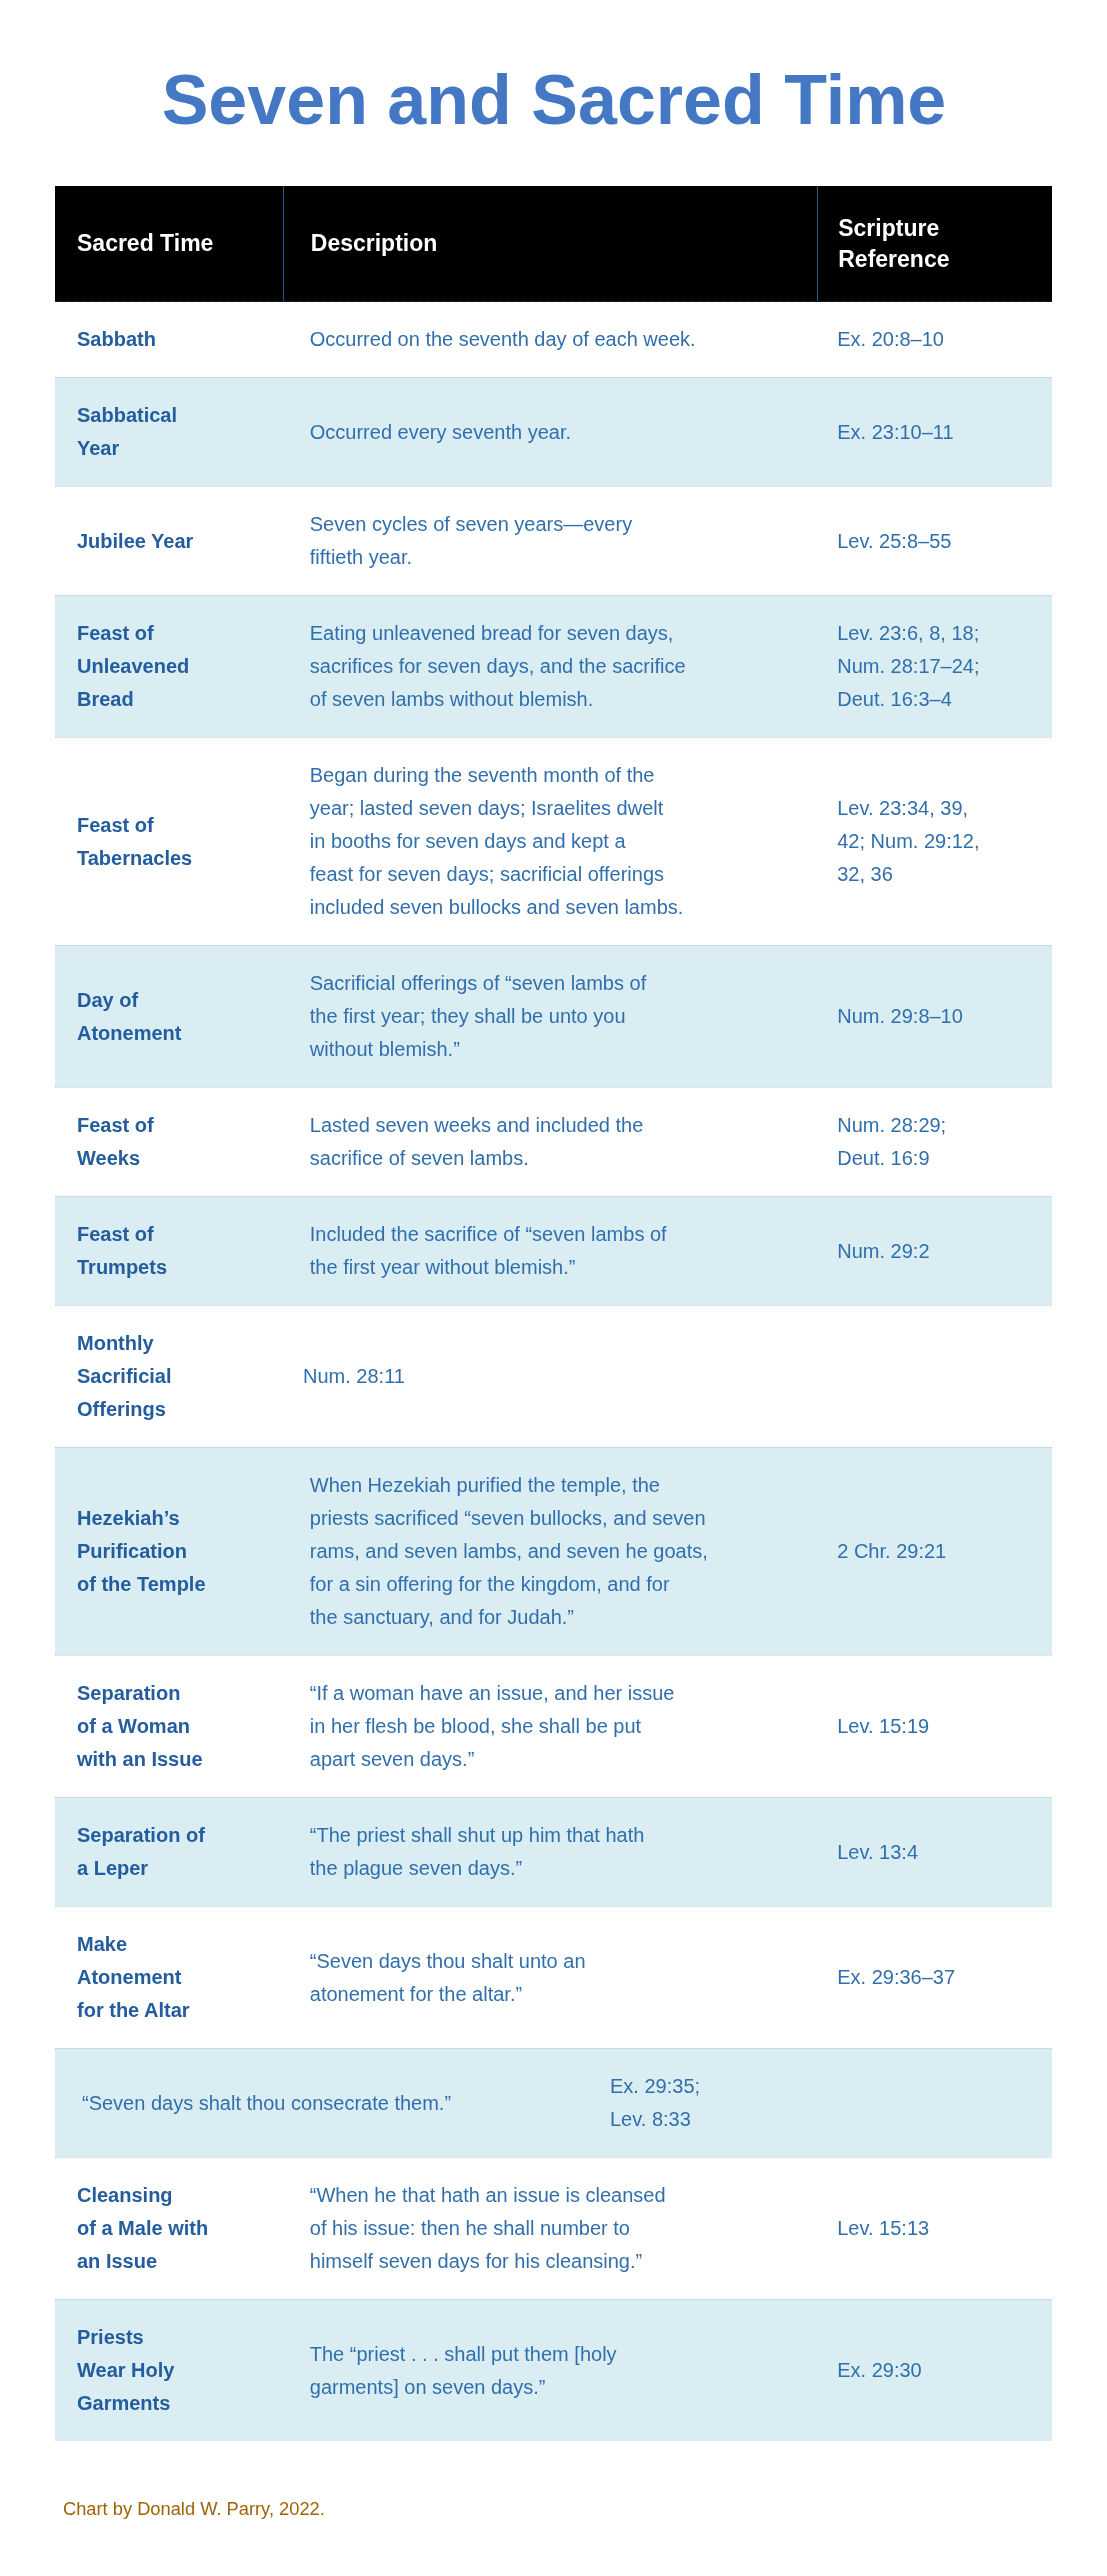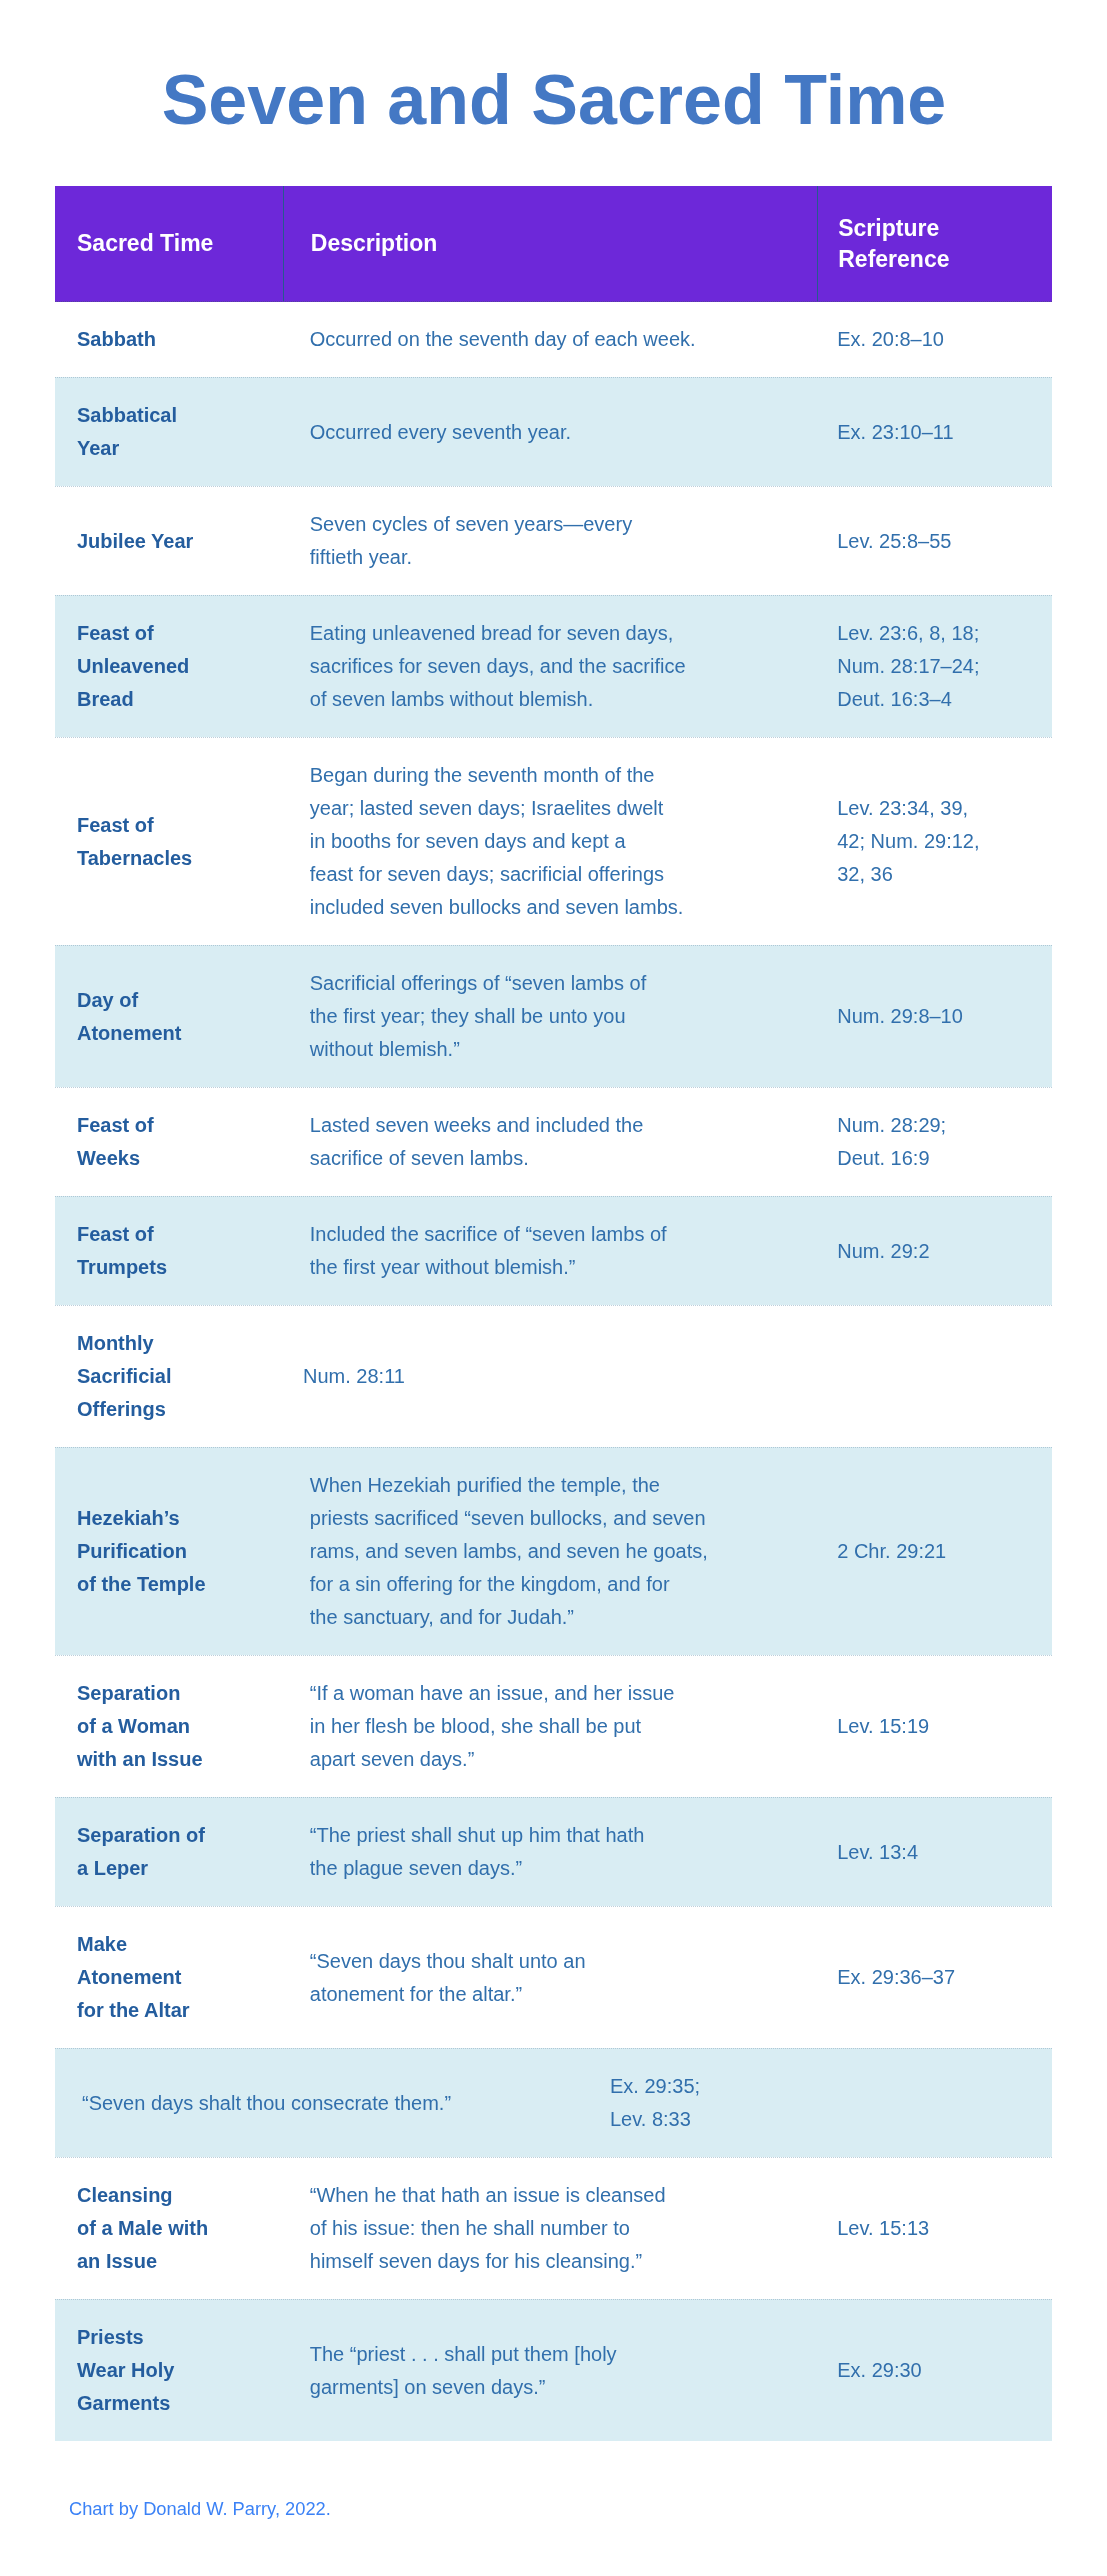--- a/index.html
+++ b/index.html
@@ -38,21 +38,21 @@
     box-sizing: border-box;
     white-space: pre-line;
     display: flex;
     align-items: center;
   }
   .c1 { width: 228px; padding: 21px 15.5px 21px 22px; }
   .c2 { width: 535px; padding: 21px 30.5px 21px 27px; }
   .c3 { width: 235px; padding: 21px 11px 21px 20px; }
 
   .thead {
-    background: #6d28d9;
+    background: #000000;
     border-bottom: 1.7px dotted rgba(70, 90, 110, 0.55);
   }
   .thead .cell {
     min-height: 115px;
     color: #ffffff;
     font-weight: bold;
     font-size: 23px;
     line-height: 31px;
   }
   .thead .c2,
@@ -70,24 +70,24 @@
     color: #245D9E;
   }
   .tbody .row:nth-child(even) {
     background: #D9EDF3;
   }
   .tbody .row + .row {
     border-top: 1.1px dotted rgba(145, 175, 195, 0.6);
   }
 
   .credit {
-    margin: 55px 0 0 14px;
+    margin: 55px 0 0 8px;
     font-size: 18.3px;
     line-height: 1.4;
-    color: #3b82f6;
+    color: #a16207;
   }
 </style>
 </head>
 <body>
 
 <div class="page">
 
   <h1 class="title">Seven and Sacred Time</h1>
 
   <div class="table">

